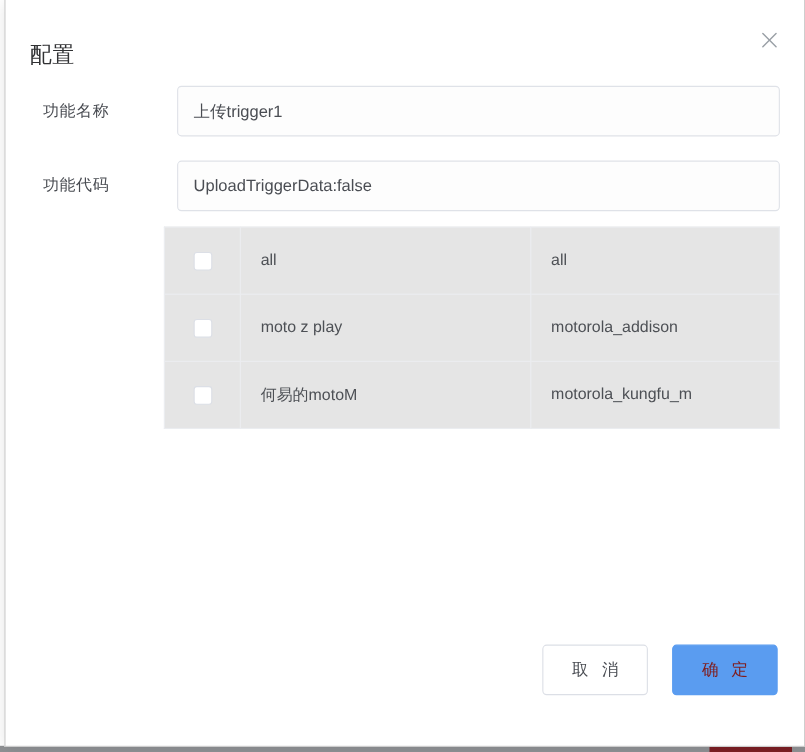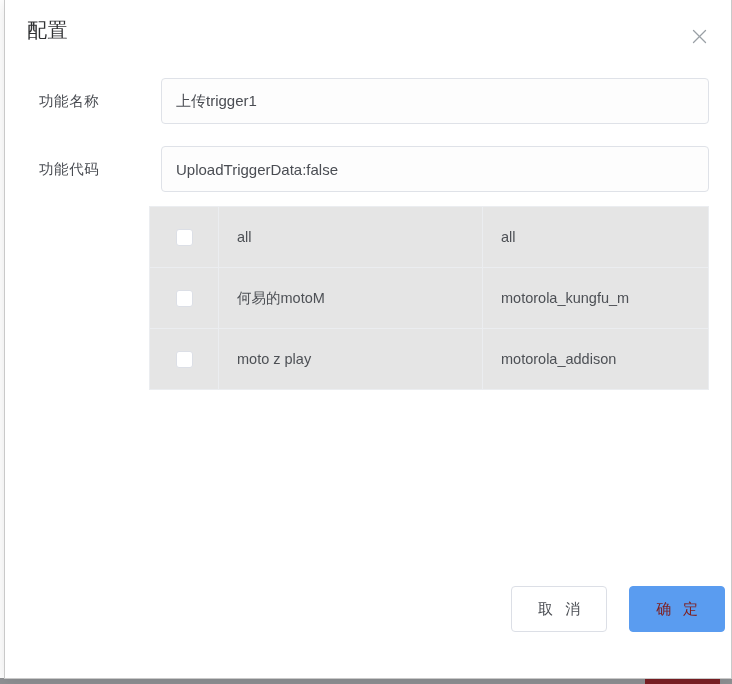--- a/index.html
+++ b/index.html
@@ -54,21 +54,21 @@
   }
 
   .dialog-header {
     position: relative;
     height: 78px;
     box-sizing: border-box;
   }
   .dialog-title {
     position: absolute;
     left: 22px;
-    top: 16px;
+    top: 36px;
     font-size: 20px;
     color: #303133;
     letter-spacing: 0.5px;
     line-height: 28px;
     text-align: right;
   }
   .close-btn {
     position: absolute;
     right: 18px;
     top: 22px;
@@ -155,21 +155,21 @@
     border-radius: 3px;
     background: #ffffff;
     box-sizing: border-box;
     cursor: pointer;
     vertical-align: middle;
   }
 
   
   .dialog-footer {
     position: absolute;
-    right: 6px;
+    right: 24px;
     bottom: 46px;
     display: flex;
     gap: 22px;
     text-align: right;
   }
   .btn {
     min-width: 90px;
     height: 46px;
     padding: 0 22px;
     border-radius: 4px;
@@ -240,30 +240,30 @@
                 <span class="checkbox"></span>
               </td>
               <td class="col-name">all</td>
               <td class="col-code">all</td>
             </tr>
 
             <tr>
               <td class="col-check">
                 <span class="checkbox"></span>
               </td>
-              <td class="col-name">何易的motoM</td>
-              <td class="col-code">motorola_kungfu_m</td>
+              <td class="col-name">moto z play</td>
+              <td class="col-code">motorola_addison</td>
             </tr>
 
             <tr>
               <td class="col-check">
                 <span class="checkbox"></span>
               </td>
-              <td class="col-name">moto z play</td>
-              <td class="col-code">motorola_addison</td>
+              <td class="col-name">何易的motoM</td>
+              <td class="col-code">motorola_kungfu_m</td>
             </tr>
 
 
 
           </tbody>
         </table>
       </div>
 
     </div>
 

